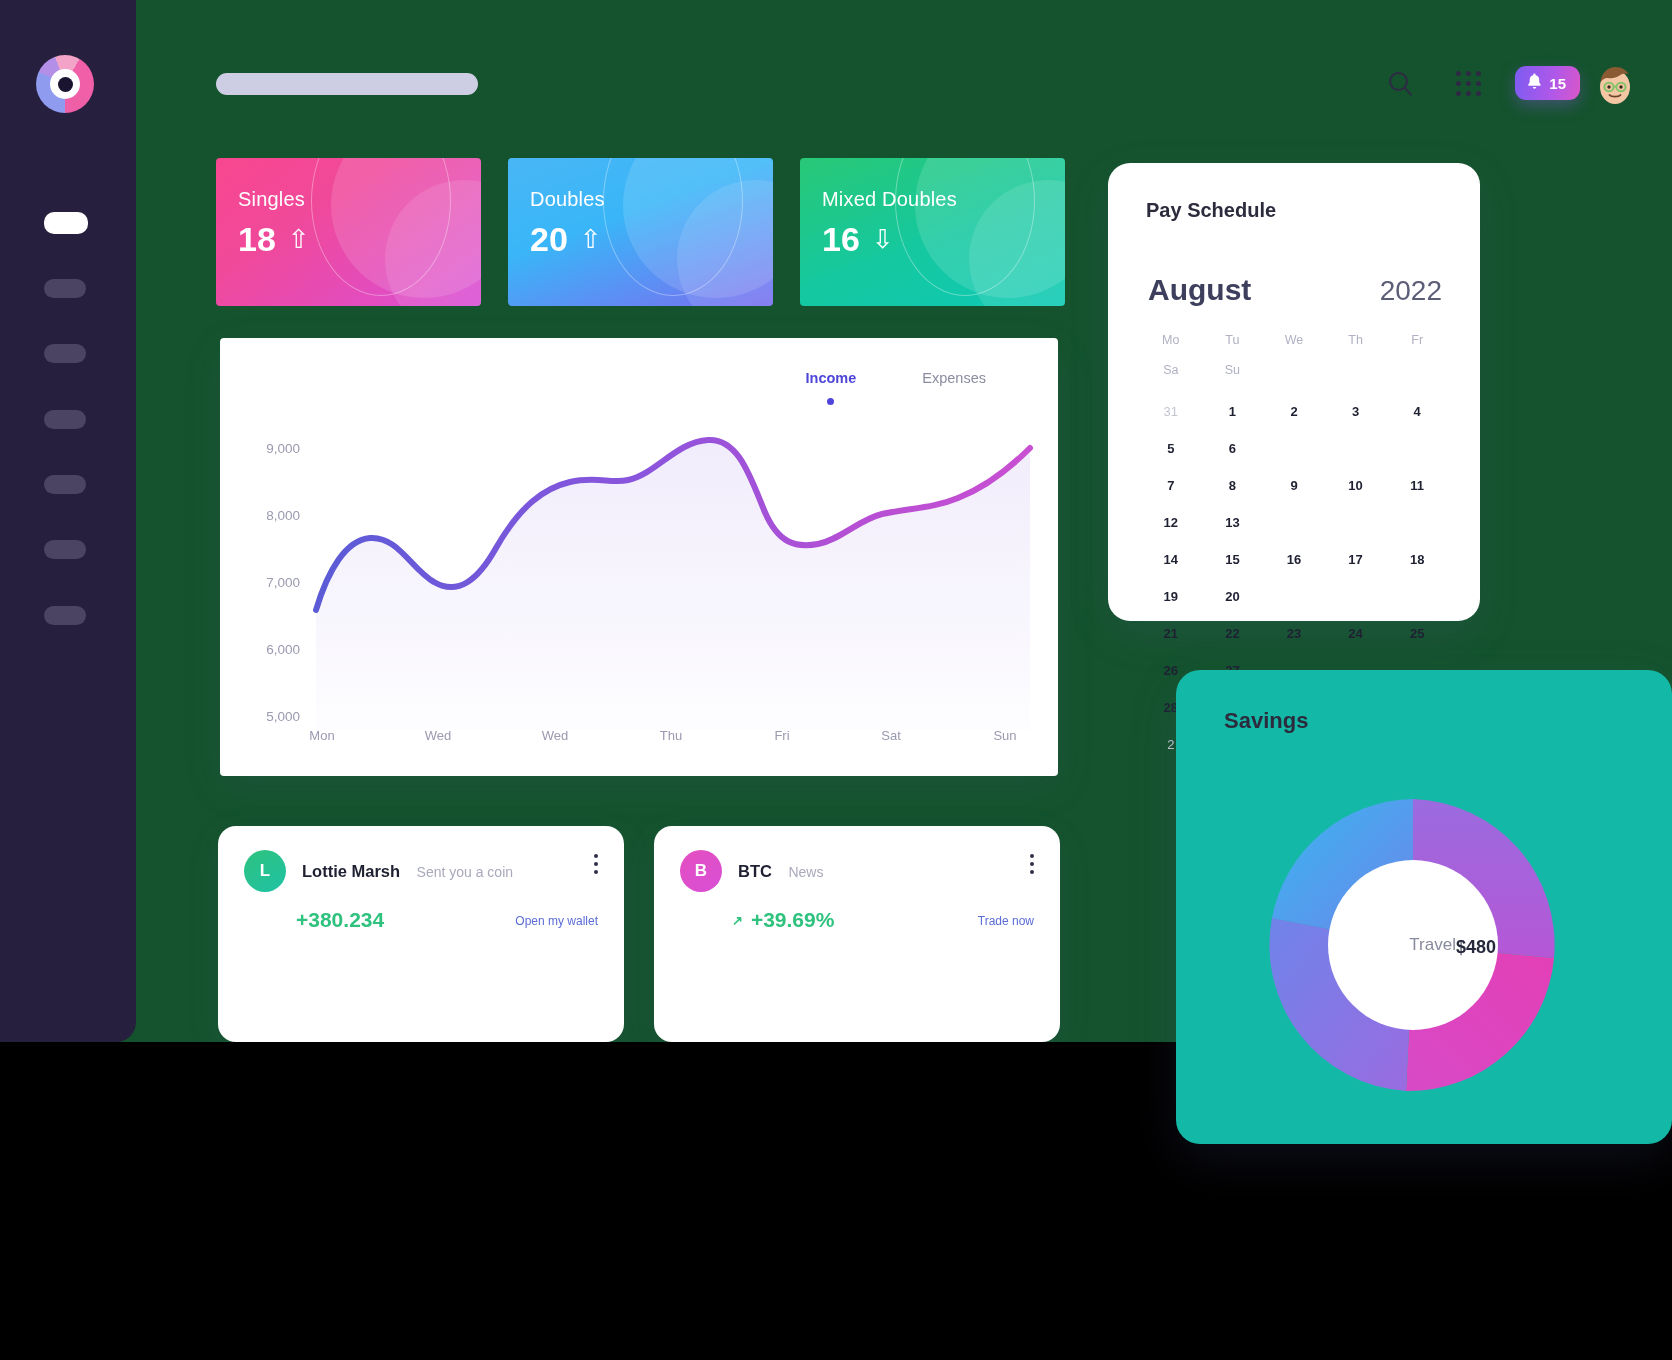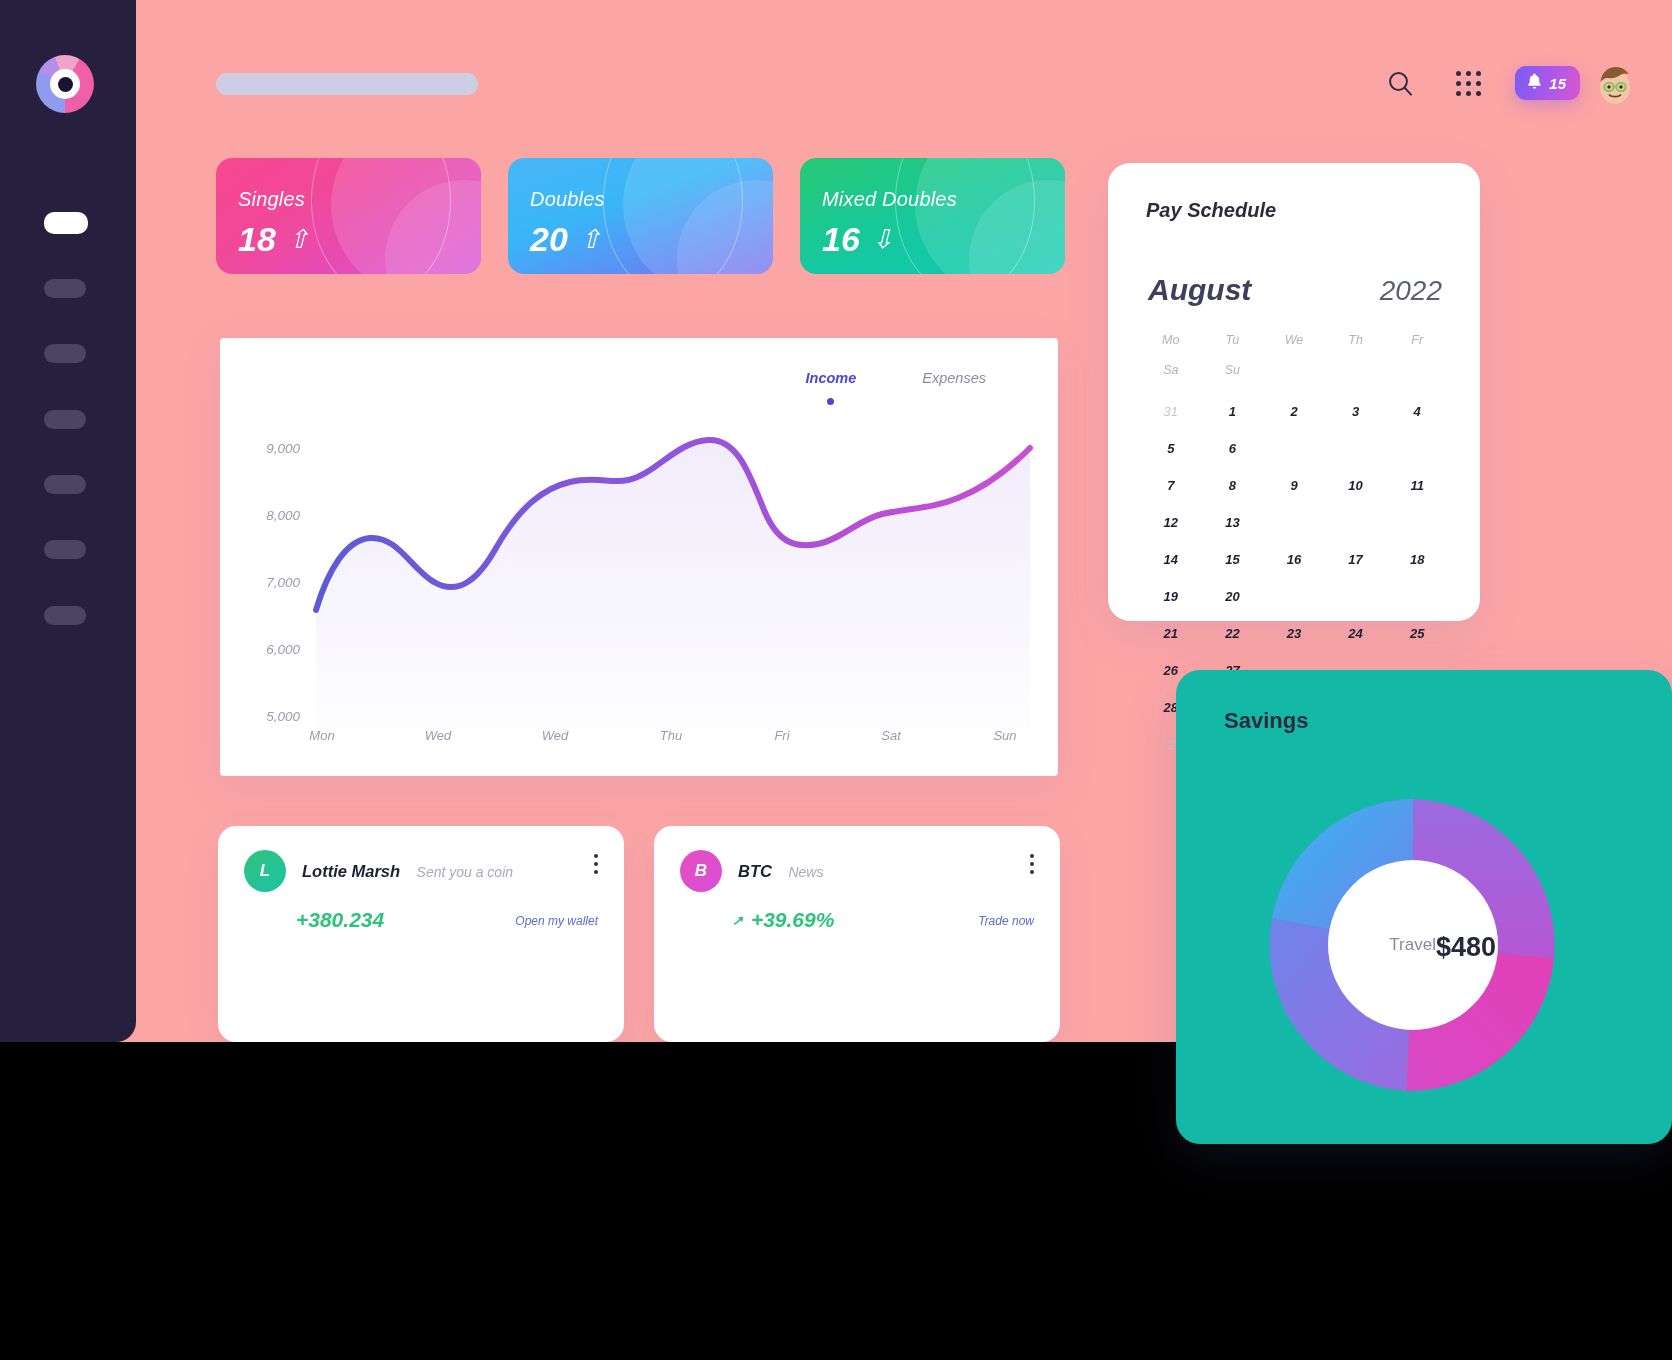--- a/index.html
+++ b/index.html
@@ -13,24 +13,23 @@
   
   #app-root {
     position: absolute; left: 0; top: 0;
     width: 1672px; height: 1360px;
     background: #000000;
   }
 
   #app-window {
     position: absolute; left: 0; top: 0;
     width: 1672px; height: 1042px;
-    background: #fca5a5;
+    background: #14532d;
     border-radius: 0 0 26px 0;
     overflow: hidden;
-    font-style: italic;
   }
 
   
   #sidebar {
     position: absolute; left: 0; top: 0;
     width: 136px; height: 1042px;
     background: #261f3d;
     border-radius: 0 0 20px 0;
   }
   #sidebar-logo {
@@ -92,21 +91,21 @@
     cursor: pointer;
   }
   #avatar {
     position: absolute; right: 32px; top: 58px;
     width: 50px; height: 50px;
   }
 
   
   .stat-card {
     position: absolute; top: 158px;
-    width: 265px; height: 116px; border-radius: 16px;
+    width: 265px; height: 148px; border-radius: 4px;
     overflow: hidden; color: #fff; cursor: pointer;
   }
   #stat-card-0 { left: 216px; background: linear-gradient(145deg, #f8478f 0%, #f0499a 35%, #d94fd6 100%); }
   #stat-card-1 { left: 508px; background: linear-gradient(160deg, #49b6f5 0%, #39b6f8 40%, #7a6ef0 100%); }
   #stat-card-2 { left: 800px; background: linear-gradient(160deg, #28c876 0%, #15c8a0 55%, #0ec9b4 100%); }
   .stat-deco-a, .stat-deco-b, .stat-deco-c { position: absolute; border-radius: 50%; }
   .stat-deco-a { right: -36px; top: -46px; width: 186px; height: 186px; background: rgba(255,255,255,.13); }
   .stat-deco-b { right: -62px; top: 22px; width: 158px; height: 158px; background: rgba(255,255,255,.11); }
   .stat-deco-c { right: 30px; top: -52px; width: 140px; height: 190px; border-radius: 50%;
                  background: transparent; border: 1px solid rgba(255,255,255,.35); }
@@ -203,21 +202,21 @@
     box-shadow: 0 16px 50px rgba(80,90,150,.16);
   }
   #savings-title { position: absolute; left: 48px; top: 38px; font-size: 22px; font-weight: 700; color: #2b2b3d; }
   #donut-wrap { position: absolute; left: 72px; top: 110px; width: 330px; height: 330px; }
   #donut-center {
     position: absolute; left: 50%; top: 50%; transform: translate(-50%, -50%);
     width: 166px; height: 166px; border-radius: 50%; background: #fff;
     display: flex; flex-direction: row; align-items: center; justify-content: flex-end;
   }
   #donut-center .cat { font-size: 17px; color: #888a9e; }
-  #donut-center .amt { font-size: 27px; font-weight: 700; color: #26283c; margin-top: 4px; }
+  #donut-center .amt { font-size: 18px; font-weight: 700; color: #26283c; margin-top: 4px; }
 </style>
 </head>
 <body>
 
 <div id="app-root">
   <div id="app-window">
 
     <nav id="sidebar">
       <div id="sidebar-logo">
         <div class="ring-inner">

